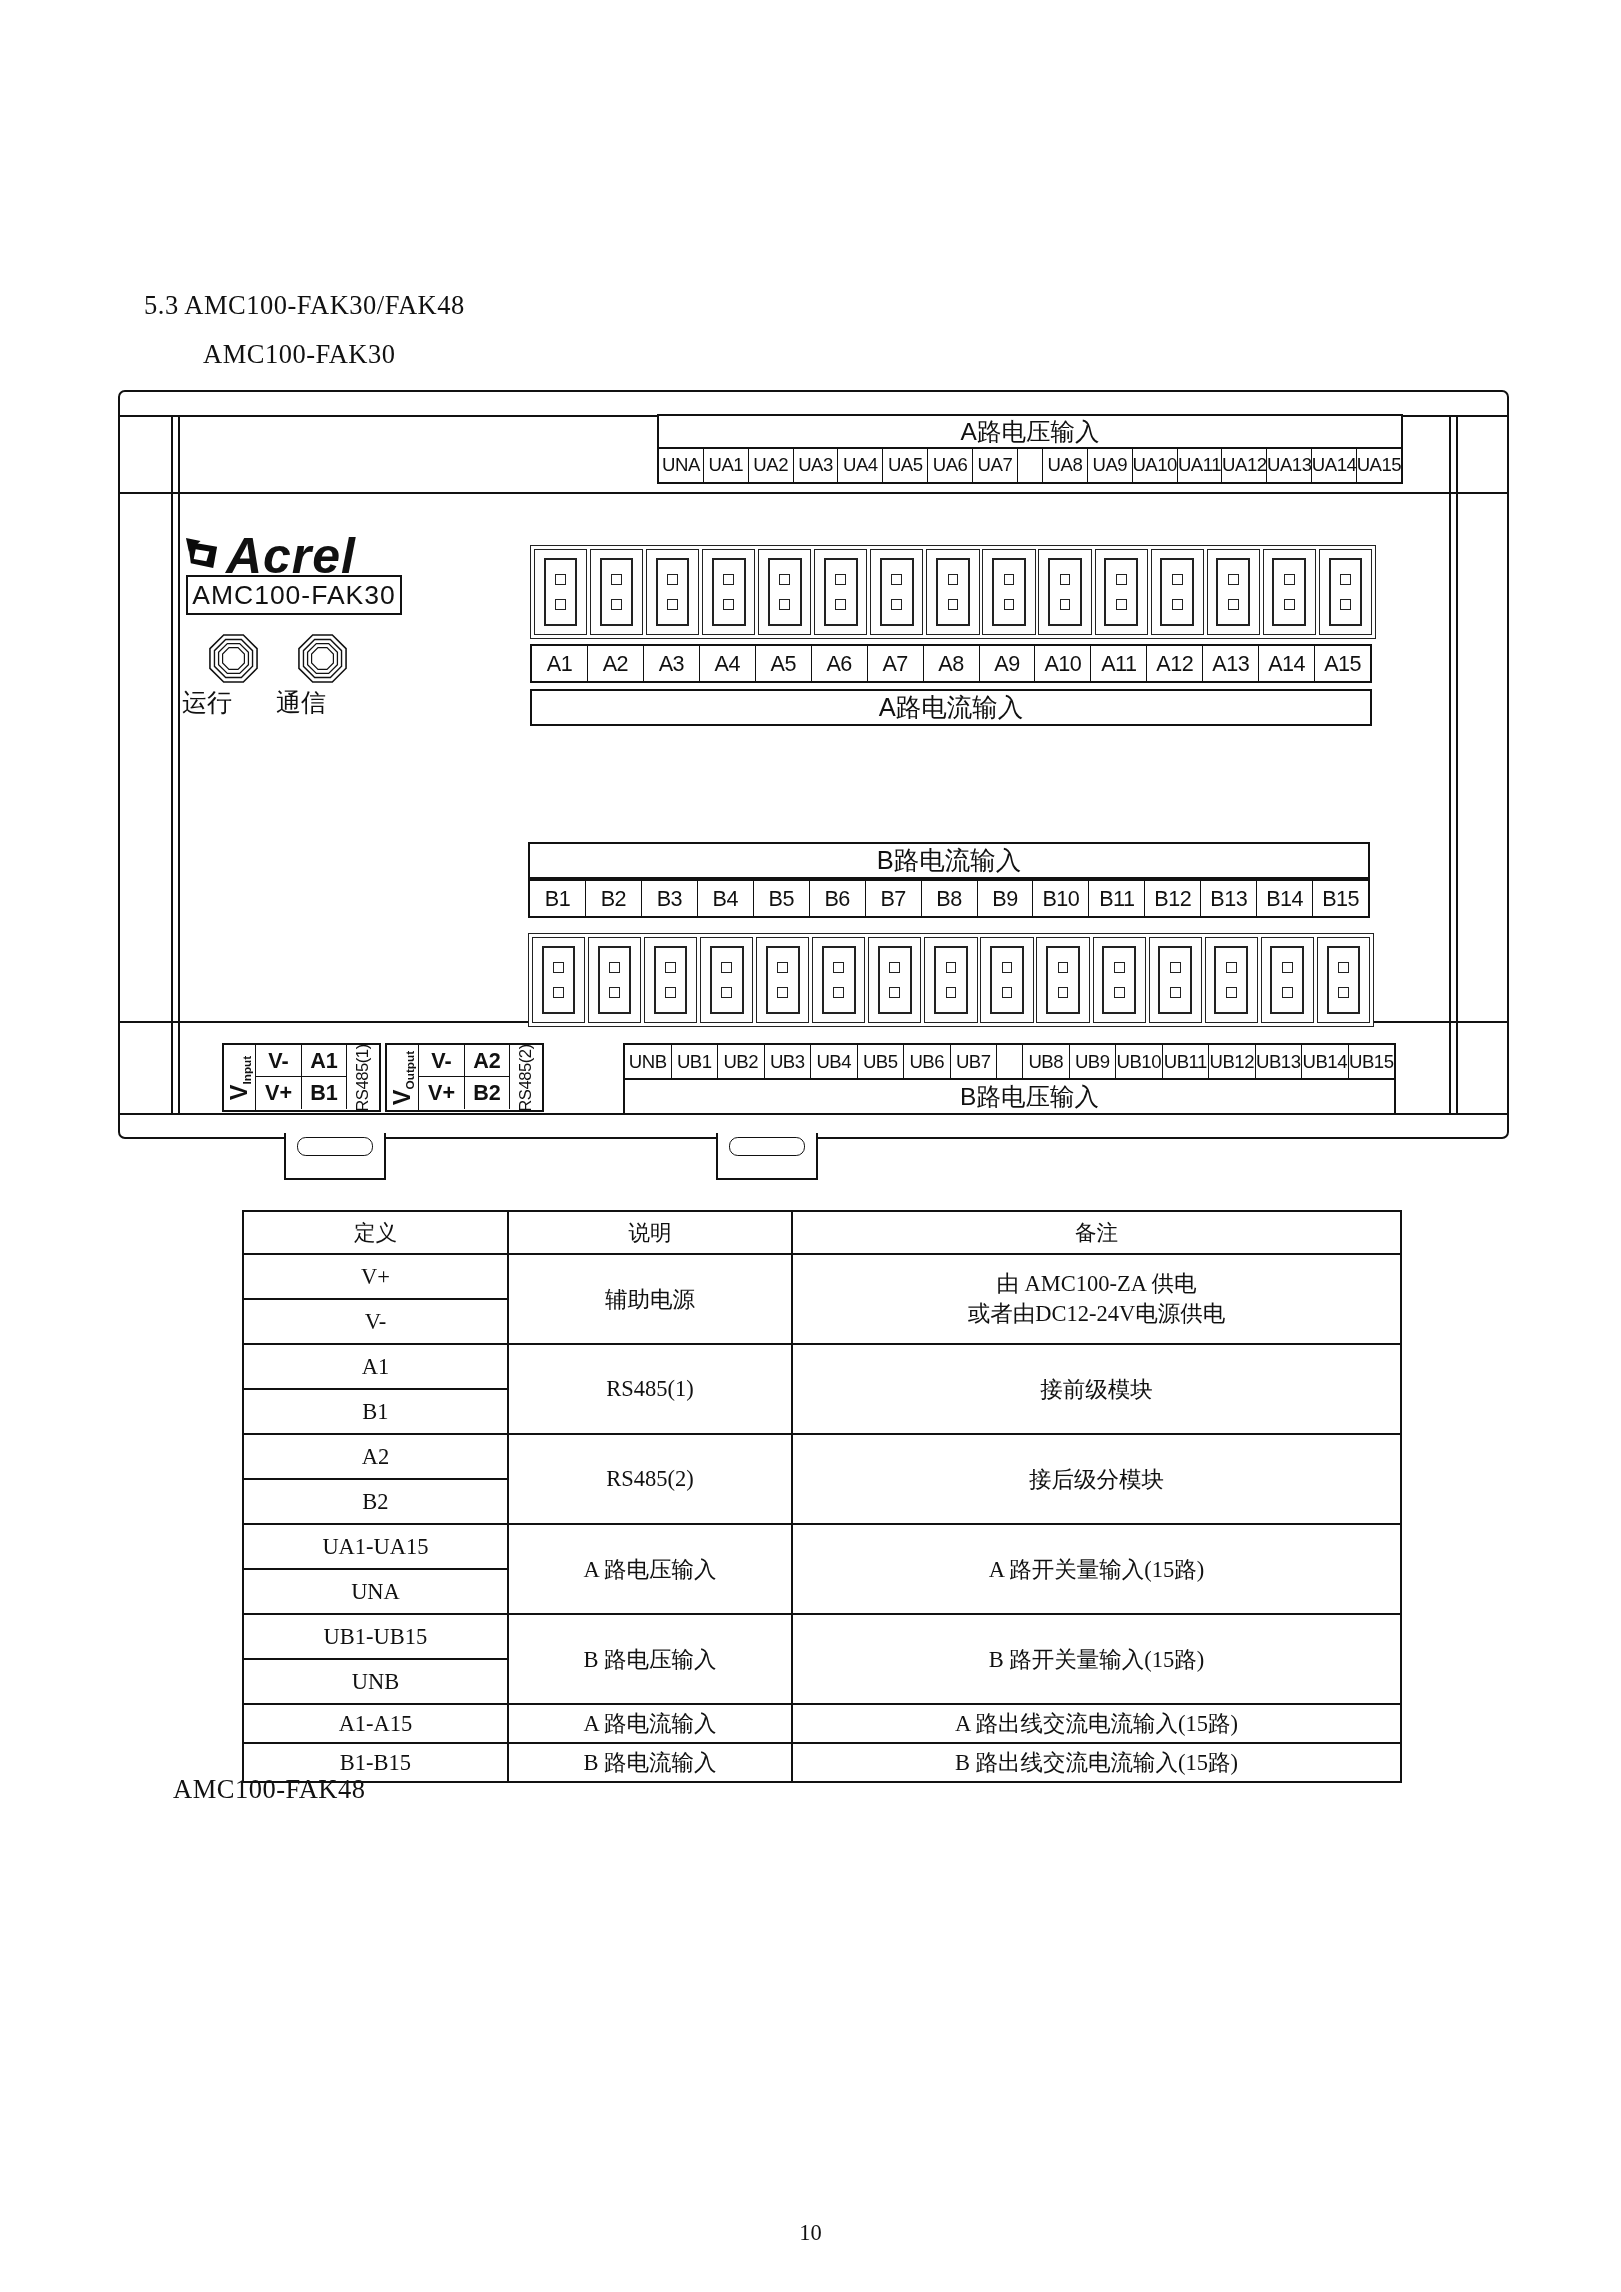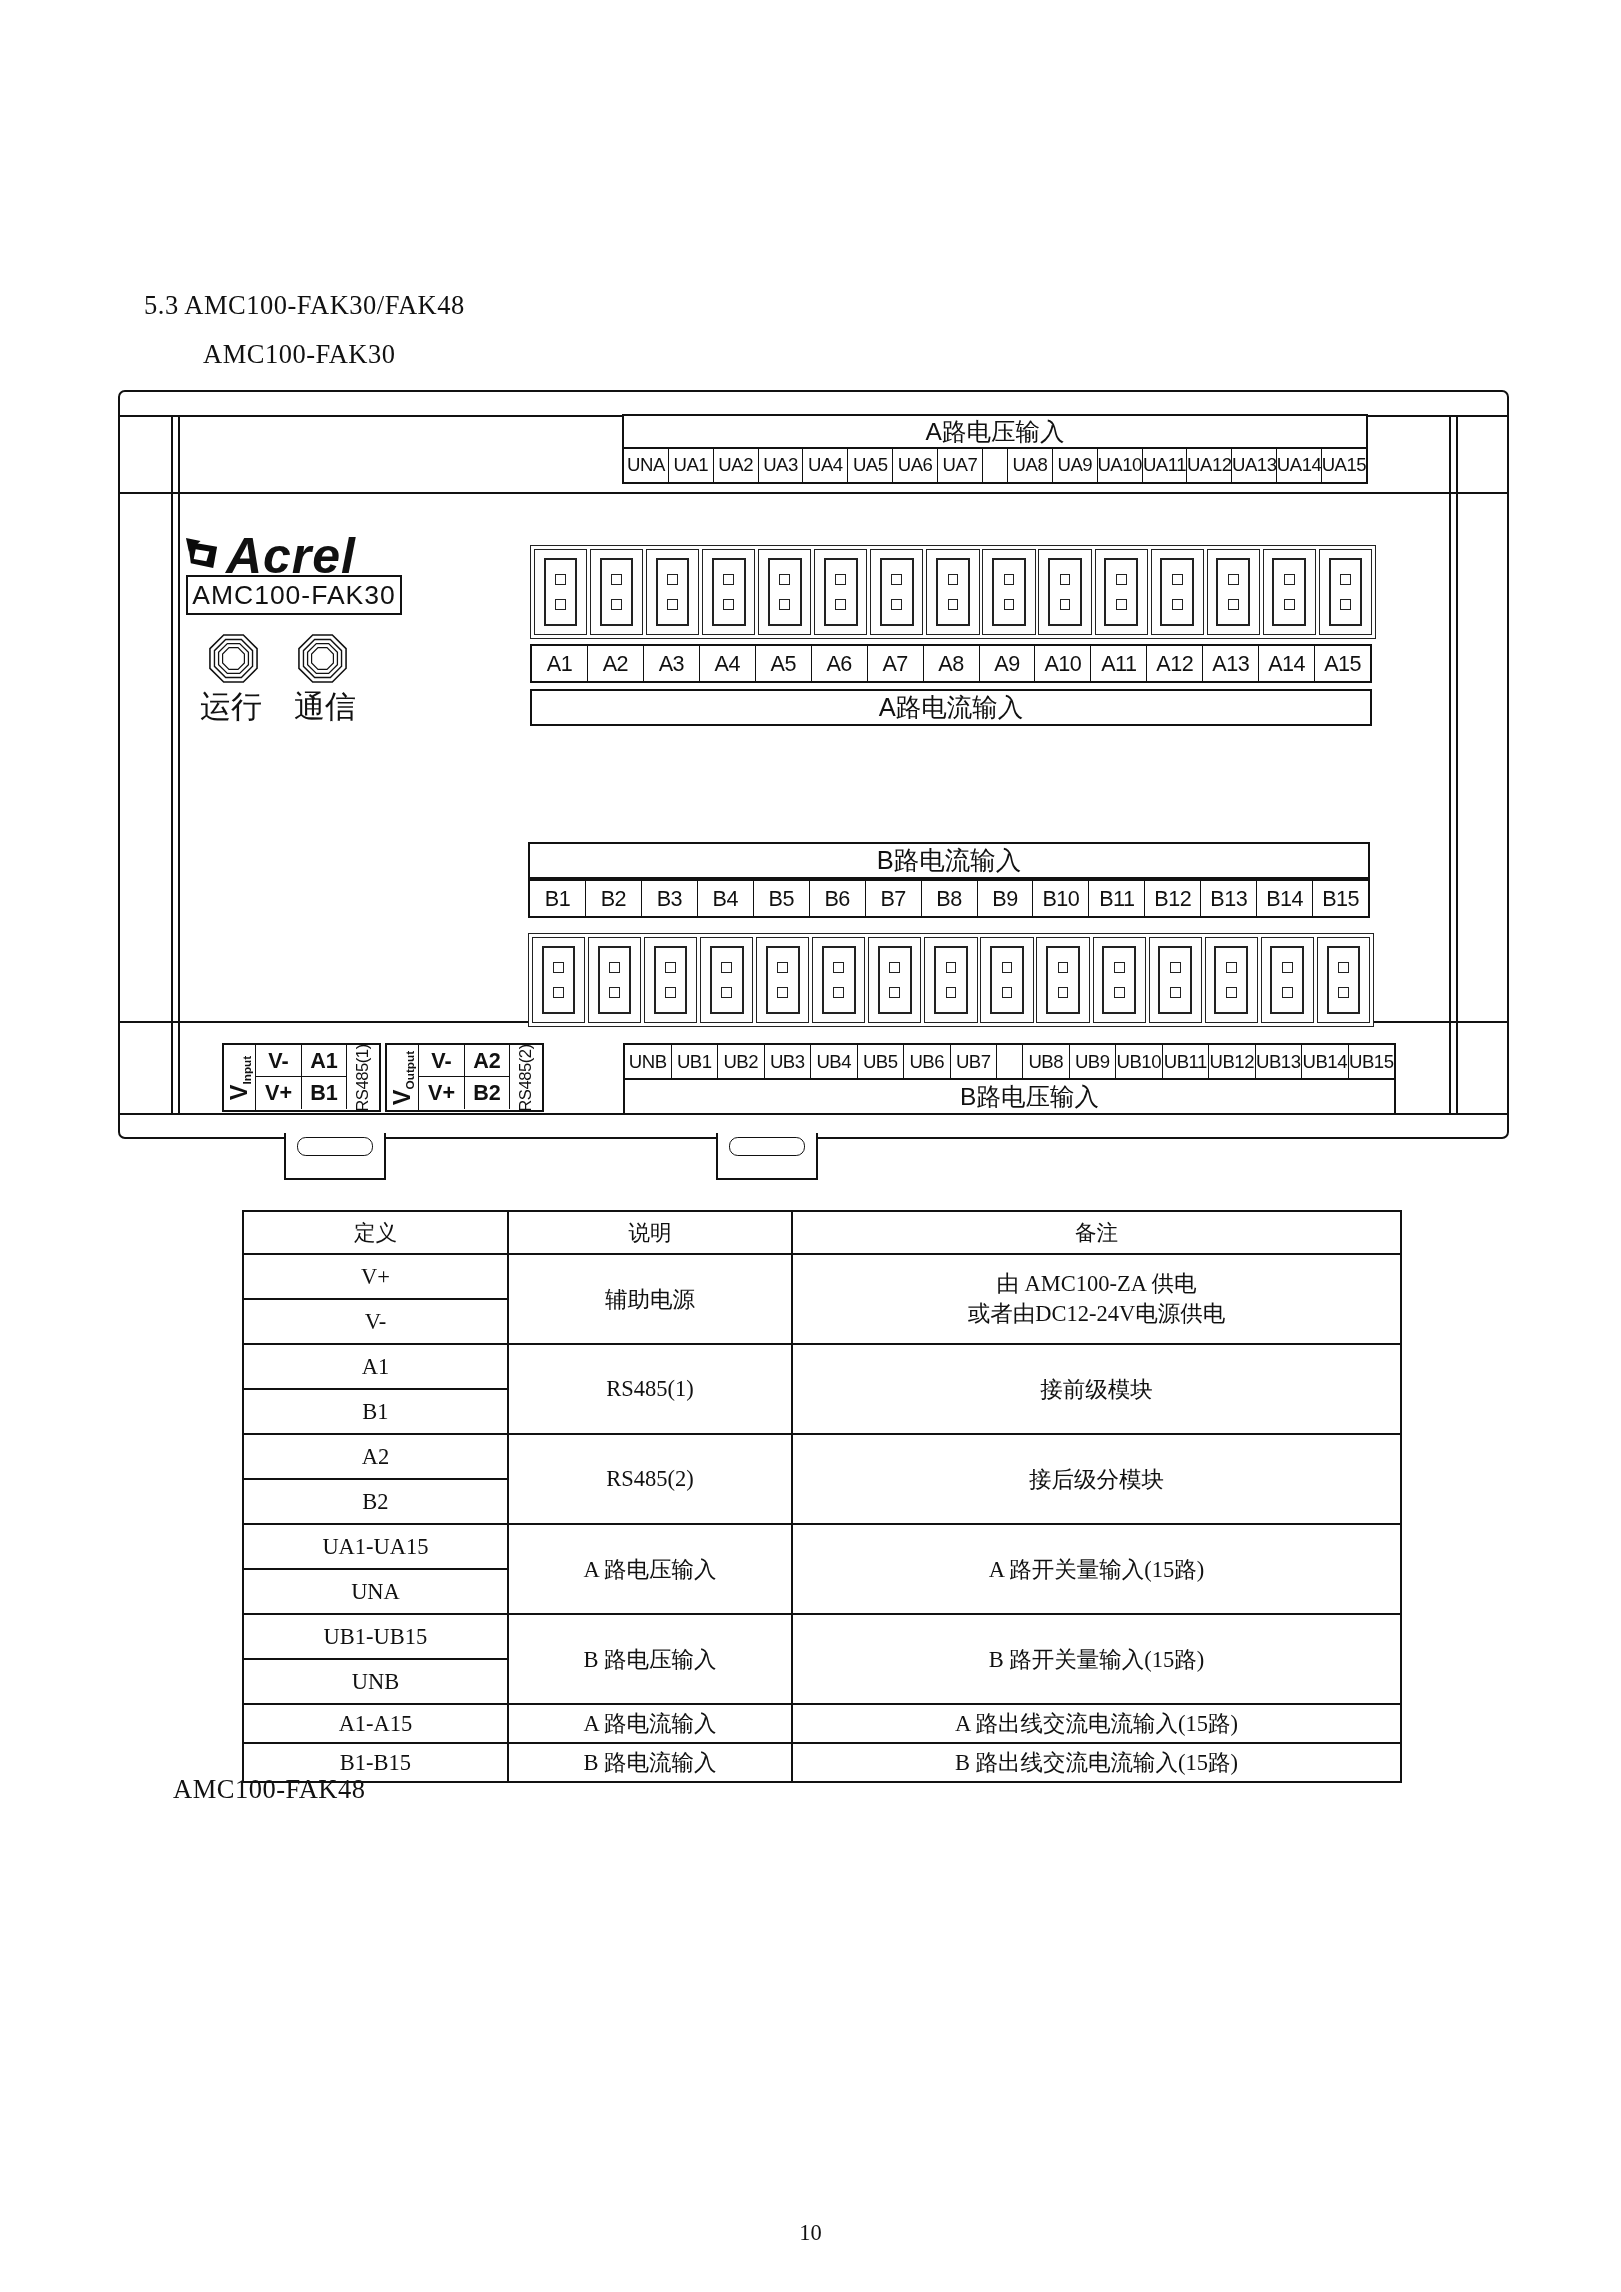--- a/index.html
+++ b/index.html
@@ -52,21 +52,21 @@
   .conn-in{width:58%;height:76%;border:2px solid #222;display:flex;flex-direction:column;
            align-items:center;justify-content:space-evenly;}
   .pin{width:8.8px;height:8.8px;border:1.5px solid #222;}
 
   
   .brand{position:absolute;left:65px;top:135px;display:flex;align-items:center;gap:5.9px;}
   .brand .txt{font-size:50px;font-weight:bold;font-style:italic;letter-spacing:1px;}
   .model-box{position:absolute;left:66px;top:183px;width:212px;height:36px;border:2.5px solid #111;
              display:flex;align-items:center;justify-content:center;font-size:26.5px;letter-spacing:1px;}
   .led{position:absolute;top:240px;}
-  .led-label{position:absolute;top:294px;width:98px;text-align:center;font-size:31px;font-weight:500;}
+  .led-label{position:absolute;top:294px;width:98px;font-size:25px;font-weight:500;}
 
   
   .pblock{position:absolute;top:651px;height:65px;border:2px solid #111;display:flex;background:#fff;}
   .rotcell{position:relative;}
   .rotcell .rot{position:absolute;left:50%;top:50%;transform:translate(-50%,-50%) rotate(-90deg);
                 white-space:nowrap;}
   .vlab{width:31px;border-right:1.5px solid #111;}
   .vlab .vbig{font-size:23.5px;font-weight:600;}
   .vlab .vsub{font-size:11.8px;font-weight:600;vertical-align:-3.9px;}
   .pgrid{display:grid;grid-template-columns:46px 45px;grid-auto-rows:32px;}
@@ -103,21 +103,21 @@
 
     <div class="hline" style="top:22.5px"></div>
     <div class="hline" style="top:100px"></div>
     <div class="hline" style="top:629px"></div>
     <div class="hline" style="top:721px"></div>
     <div class="vline" style="left:51px"></div>
     <div class="vline" style="left:58px"></div>
     <div class="vline" style="left:1329px"></div>
     <div class="vline" style="left:1336px"></div>
 
-    <div class="vtable" style="left:502px;top:21.6px;width:742px">
+    <div class="vtable" style="left:537px;top:21.6px;width:742px">
       <div class="vhead top">A路电压输入</div>
       <div class="vcells">
           <div class="cell">UNA</div>
           <div class="cell">UA1</div>
           <div class="cell">UA2</div>
           <div class="cell">UA3</div>
           <div class="cell">UA4</div>
           <div class="cell">UA5</div>
           <div class="cell">UA6</div>
           <div class="cell">UA7</div>

